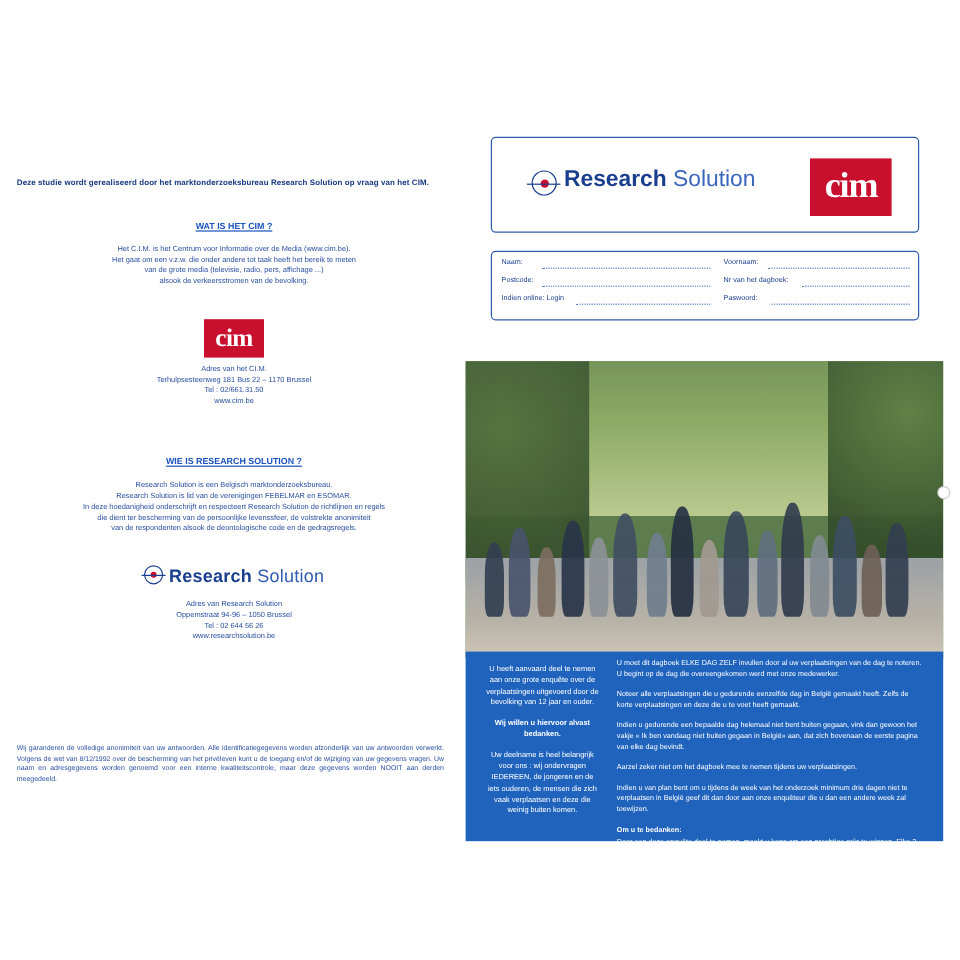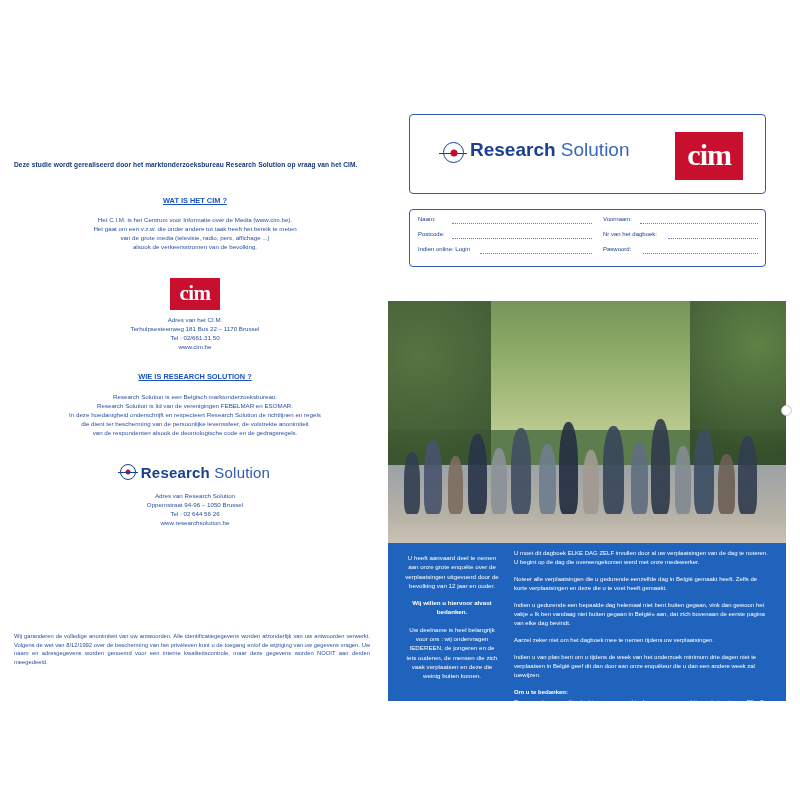--- a/index.html
+++ b/index.html
@@ -17,21 +17,21 @@
   .page {
     position: absolute;
     left: 0; top: 0;
     width: 800px; height: 800px;
   }
 
   
   .left-panel {
     position: absolute;
     left: 14px;
-    top: 160px;
+    top: 148px;
     width: 362px;
     height: 530px;
     color: #1a3f8f;
     font-size: 6.2px;
     line-height: 1.45;
   }
   .lp-top-note {
     font-weight: bold;
     font-size: 6.6px;
     color: #15377f;
@@ -333,21 +333,21 @@
       <span class="cim-logo">cim</span>
     </div>
 
     <div class="lp-center" style="margin-top:6px">
       <div>Adres van het CI.M.</div>
       <div>Terhulpsesteenweg 181 Bus 22 – 1170 Brussel</div>
       <div>Tel : 02/661.31.50</div>
       <div>www.cim.be</div>
     </div>
 
-    <div class="lp-heading" style="margin-top:20px">WIE IS RESEARCH SOLUTION ?</div>
+    <div class="lp-heading" style="margin-top:40px">WIE IS RESEARCH SOLUTION ?</div>
 
     <div class="lp-center lp-block">
       <div>Research Solution is een Belgisch marktonderzoeksbureau.</div>
       <div>Research Solution is lid van de verenigingen  FEBELMAR en ESOMAR.</div>
       <div>In deze hoedanigheid onderschrijft en respecteert Research Solution de richtlijnen en regels</div>
       <div>die dient ter bescherming van de persoonlijke levenssfeer, de volstrekte anonimiteit</div>
       <div>van de respondenten alsook de deontologische code en de gedragsregels.</div>
     </div>
 
     <div class="rs-logo-wrap">

